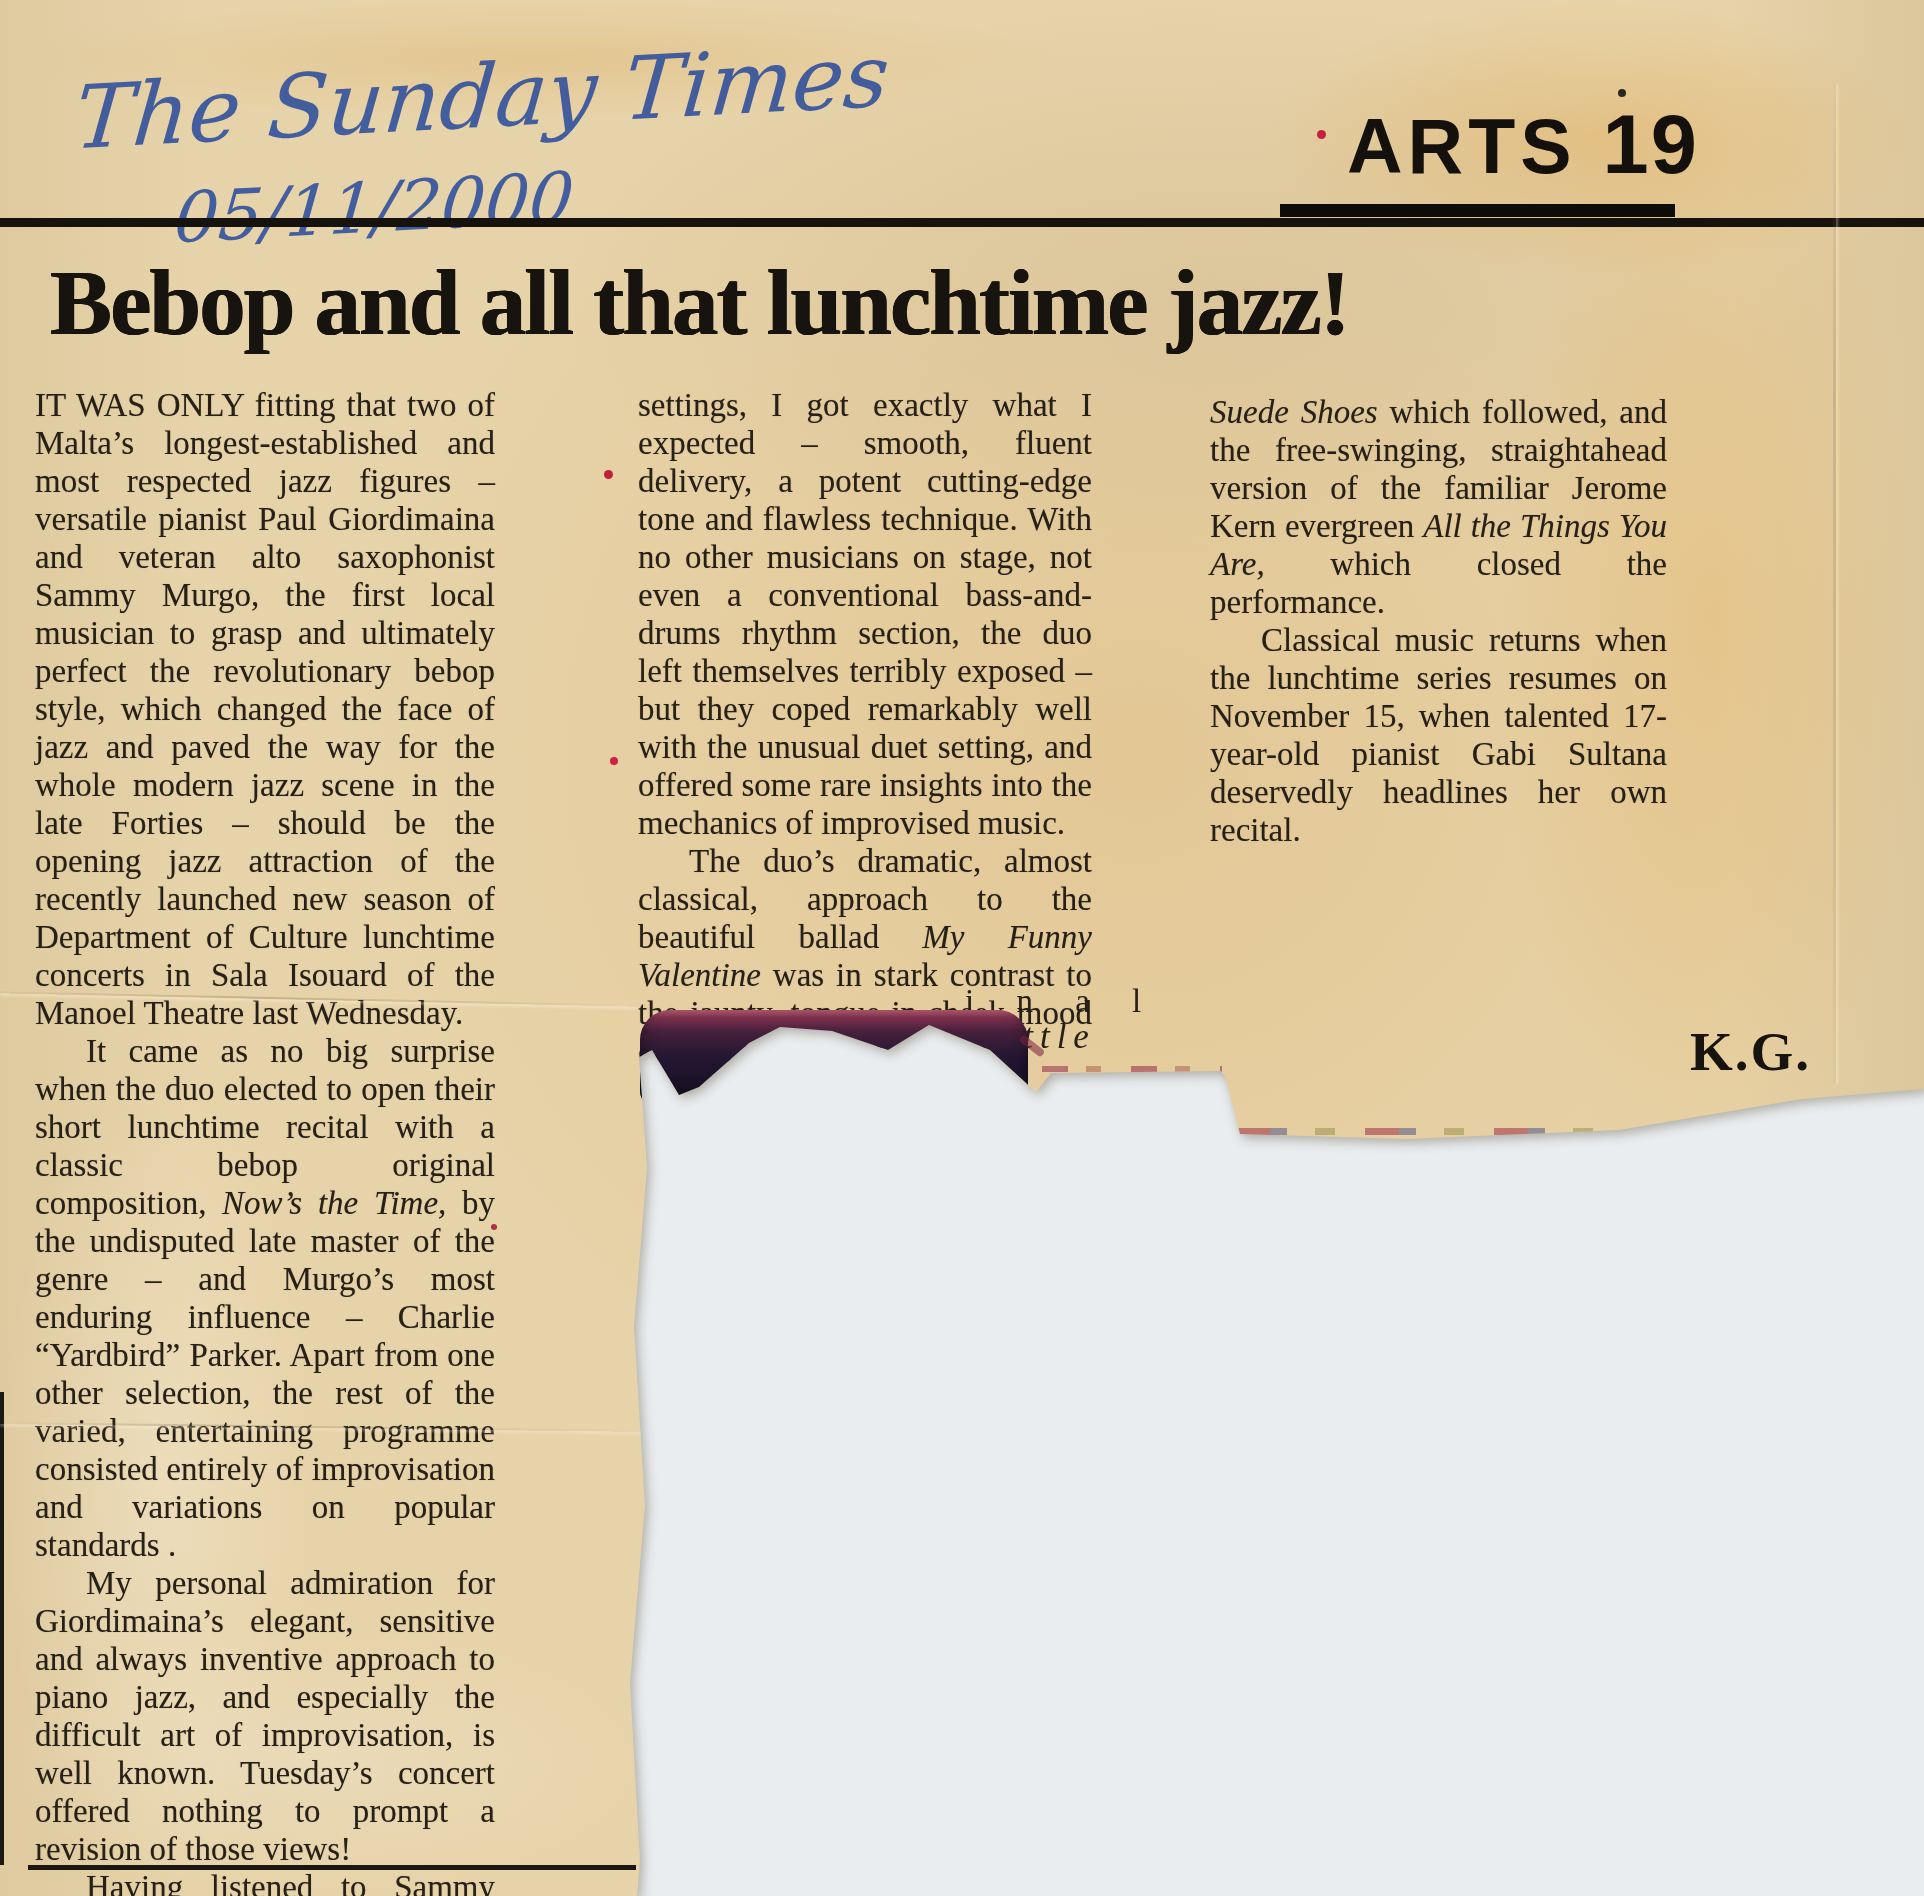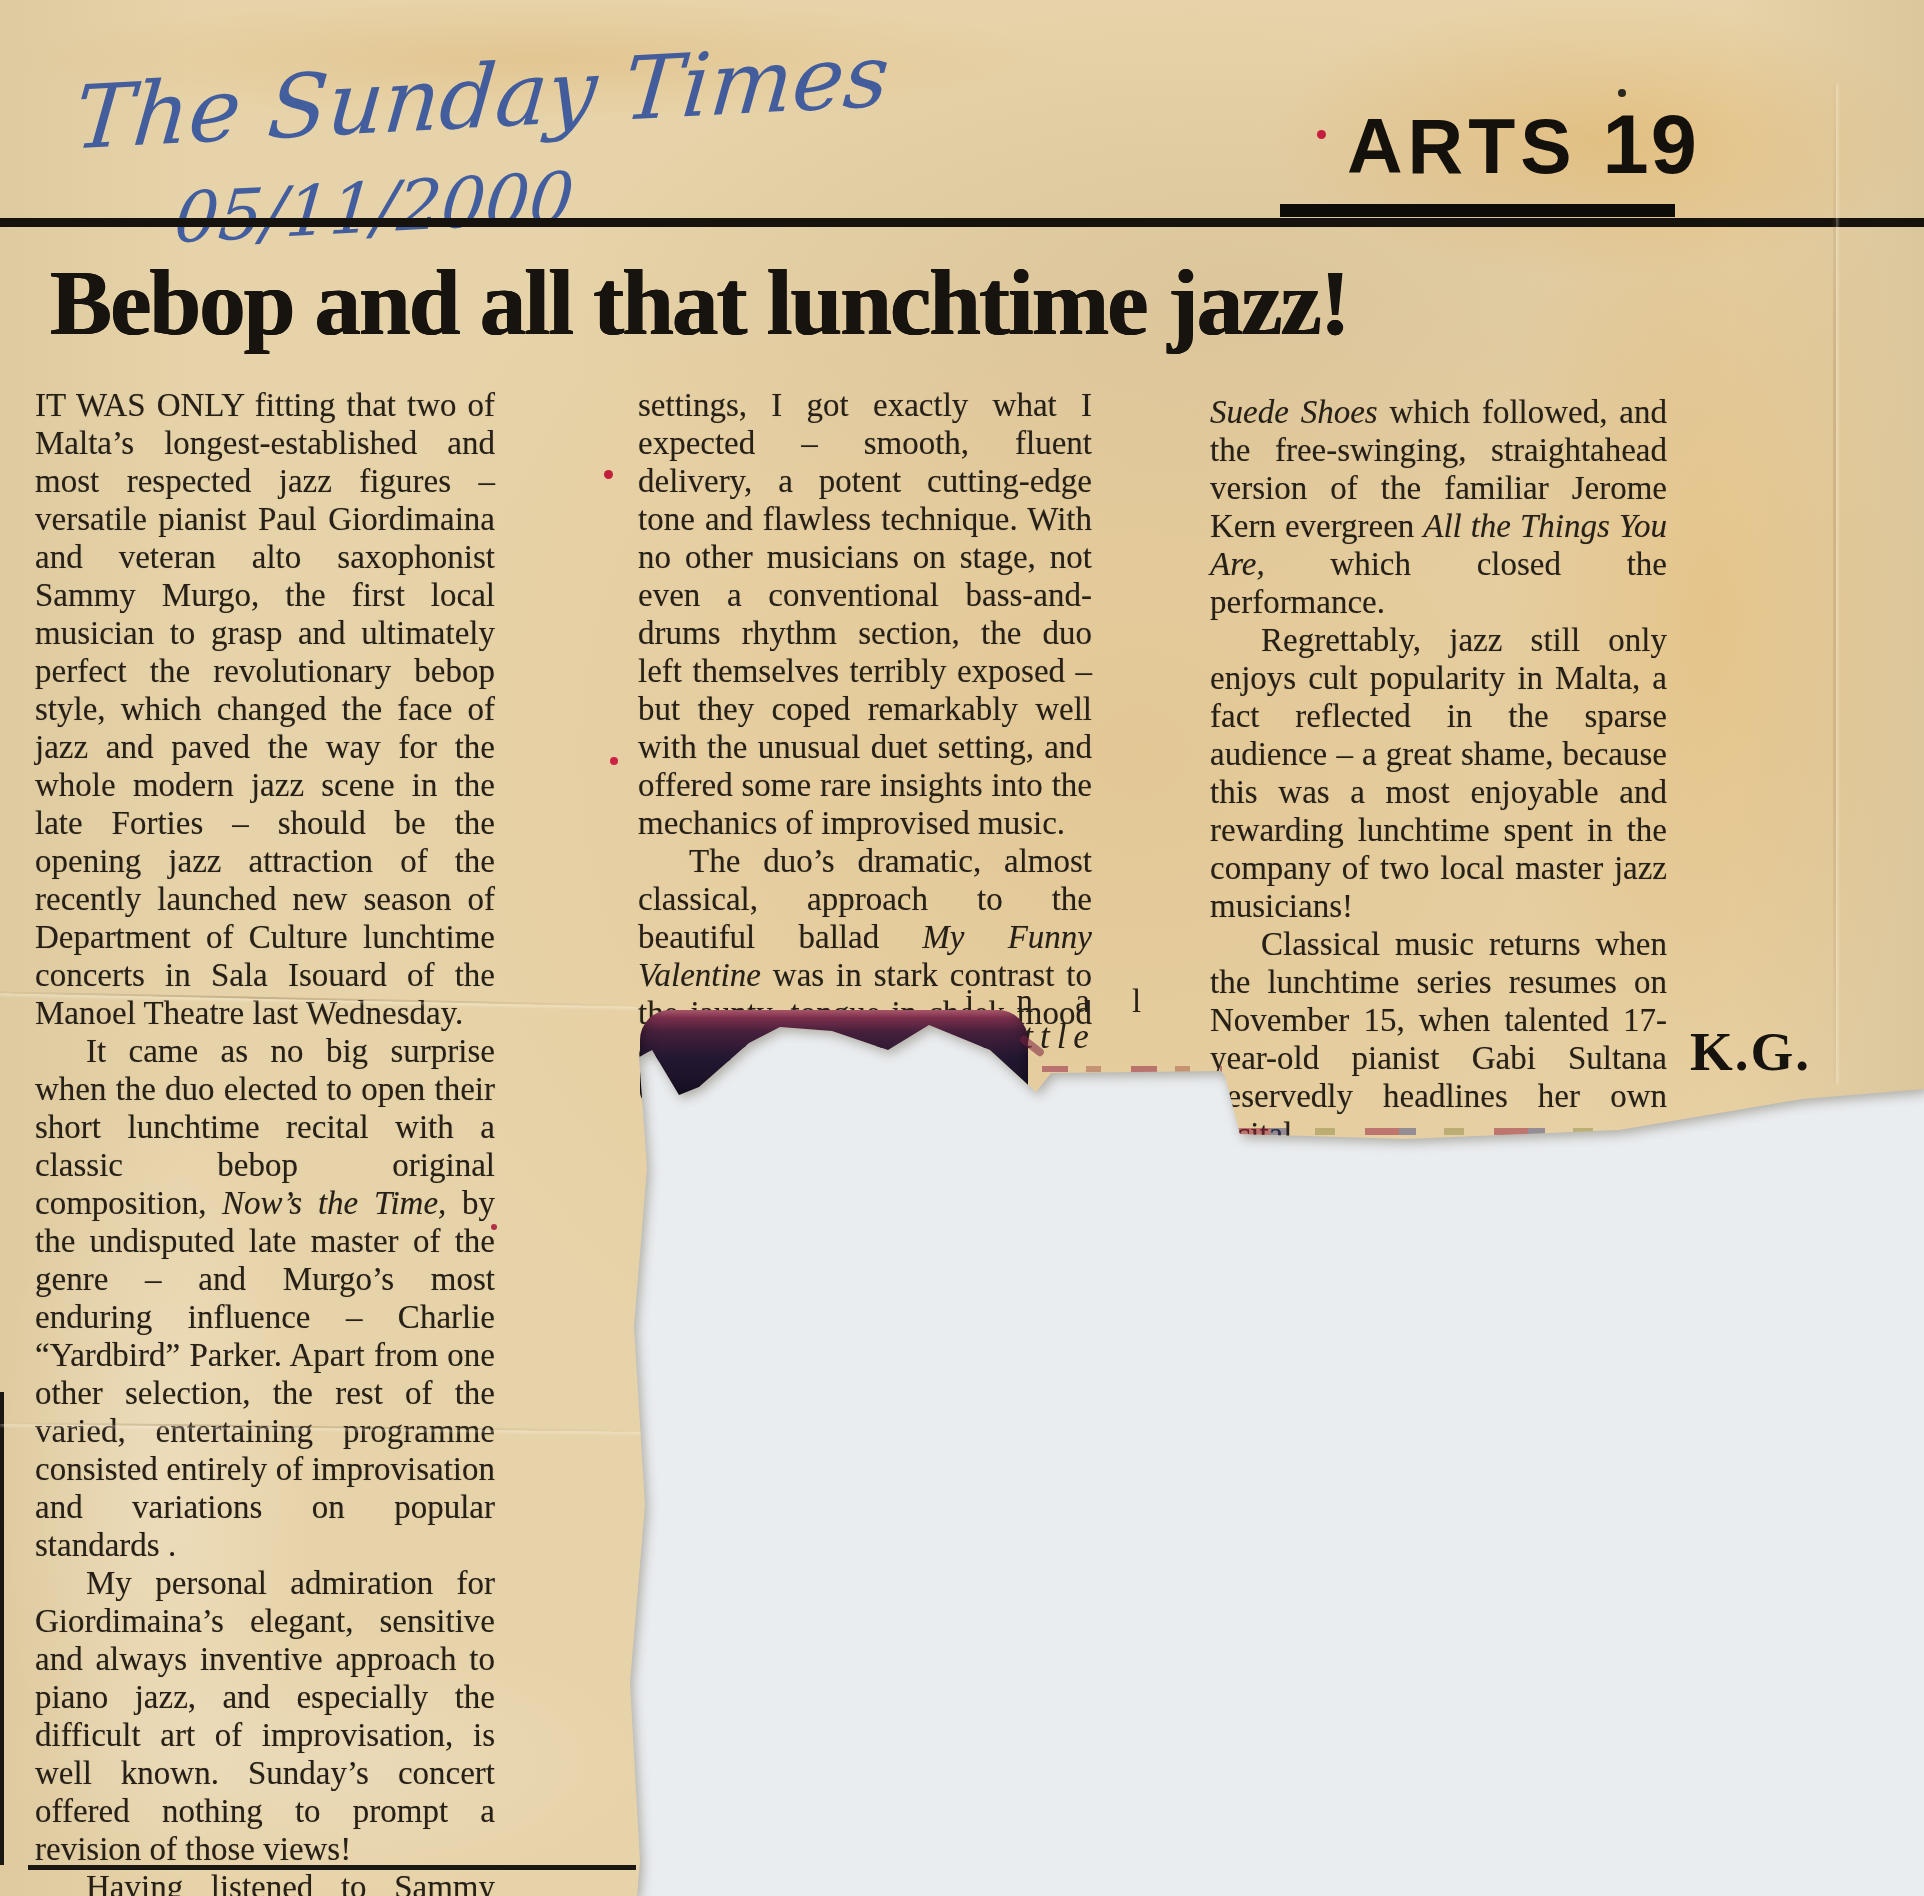--- a/index.html
+++ b/index.html
@@ -99,35 +99,34 @@
       </div>
 
       <div class="rule rule-arts"></div>
       <div class="rule rule-top"></div>
 
       <h1 class="headline">Bebop and all that lunchtime jazz!</h1>
 
       <div class="col" id="col1">
         <p><span>IT WAS ONLY fitting that two of Malta’s longest-established and most respected jazz figures – versatile pianist Paul Giordimaina and veteran alto saxophonist Sammy Murgo, the first local musician to grasp and ultimately perfect the revolutionary bebop style, which changed the face of jazz and paved the way for the whole modern jazz scene in the late Forties – should be the opening jazz attraction of the recently launched new season of Department of Culture lunchtime concerts in Sala Isouard of the Manoel Theatre last Wednesday.</span></p>
         <p class="ind"><span>It came as no big surprise when the duo elected to open their short lunchtime recital with a classic bebop original composition, </span><span class="it">Now’s the Time,</span><span> by the undisputed late master of the genre – and Murgo’s most enduring influence – Charlie “Yardbird” Parker. Apart from one other selection, the rest of the varied, entertaining programme consisted entirely of improvisation and variations on popular standards .</span></p>
-        <p class="ind"><span>My personal admiration for Giordimaina’s elegant, sensitive and always inventive approach to piano jazz, and especially the difficult art of improvisation, is well known. Sunday’s concert offered nothing to prompt a revision of those views!</span></p>
+        <p class="ind"><span>My personal admiration for Giordimaina’s elegant, sensitive and always inventive approach to piano jazz, and especially the difficult art of improvisation, is well known. Tuesday’s concert offered nothing to prompt a revision of those views!</span></p>
         <p class="ind"><span>Having listened to Sammy Murgo many times in jazz club and concert</span></p>
       </div>
 
       <div class="col" id="col2">
         <p><span>settings, I got exactly what I expected – smooth, fluent delivery, a potent cutting-edge tone and flawless technique. With no other musicians on stage, not even a conventional bass-and-drums rhythm section, the duo left themselves terribly exposed – but they coped remarkably well with the unusual duet setting, and offered some rare insights into the mechanics of improvised music.</span></p>
         <p class="ind"><span>The duo’s dramatic, almost classical, approach to the beautiful ballad </span><span class="it">My Funny Valentine</span><span> was in stark contrast to the jaunty, tongue-in-cheek mood created by the jazz orig-</span></p>
       </div>
 
       <div class="frag-inal">i n a l</div>
       <div class="frag-little">Little</div>
 
       <div class="col" id="col3">
         <p><span class="it">Suede Shoes</span><span> which followed, and the free-swinging, straightahead version of the familiar Jerome Kern evergreen </span><span class="it">All the Things You Are,</span><span> which closed the performance.</span></p>
-        <p class="ind"><span>Regrettably, jazz still only enjoys cult popularity in Malta, a fact reflected in the sparse audience – a great shame, because this was a most enjoyable and rewarding lunchtime spent in the company of two local master jazz musicians!</span></p>
         <p class="ind"><span>Classical music returns when the lunchtime series resumes on November 15, when talented 17-year-old pianist Gabi Sultana deservedly headlines her own recital.</span></p>
       </div>
 
       <div class="byline">K.G.</div>
 
       <div class="photo"></div>
       <div class="photo-corner"></div>
       <div class="edge-dash1"></div>
       <div class="edge-dash2"></div>
 

